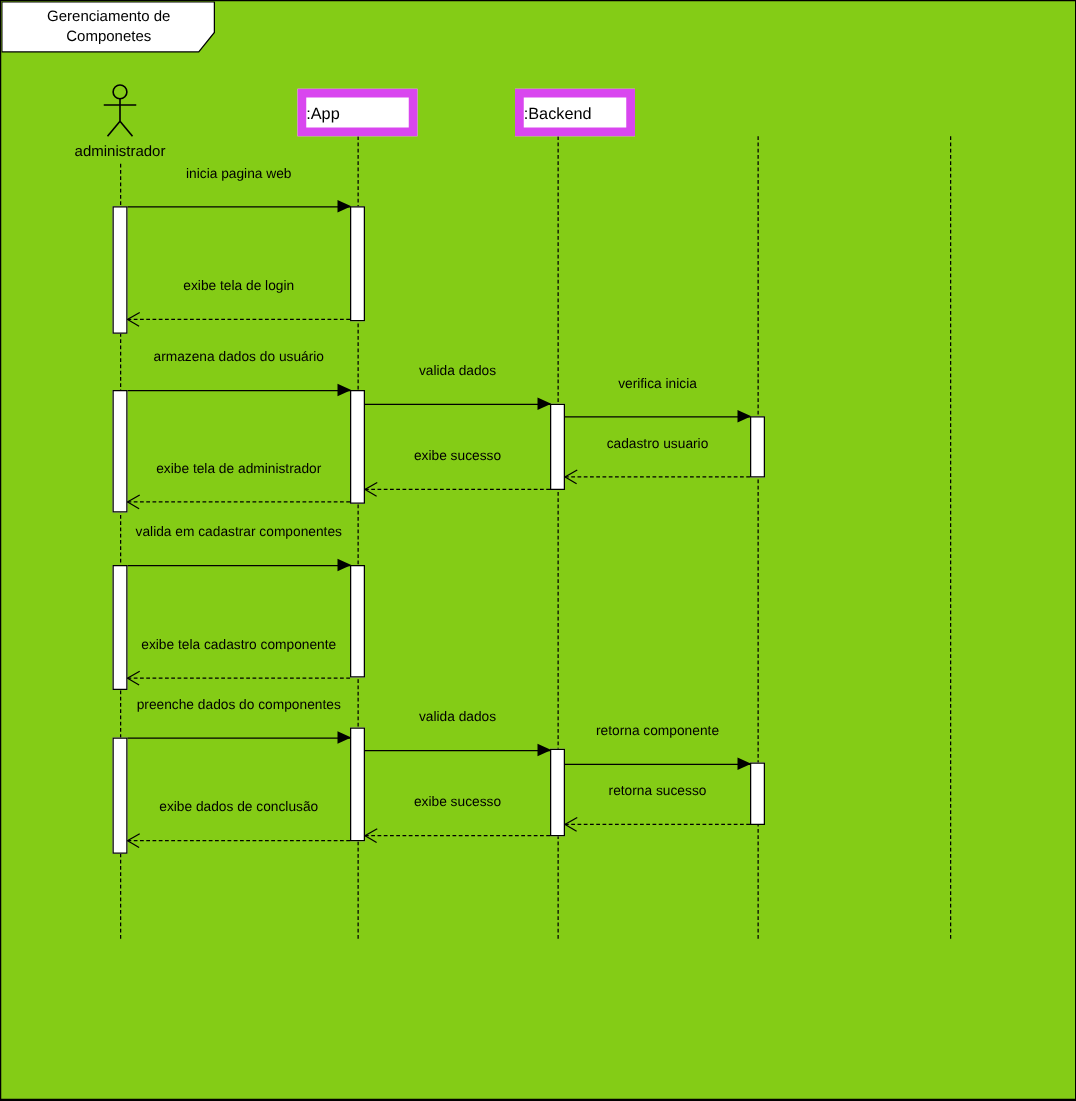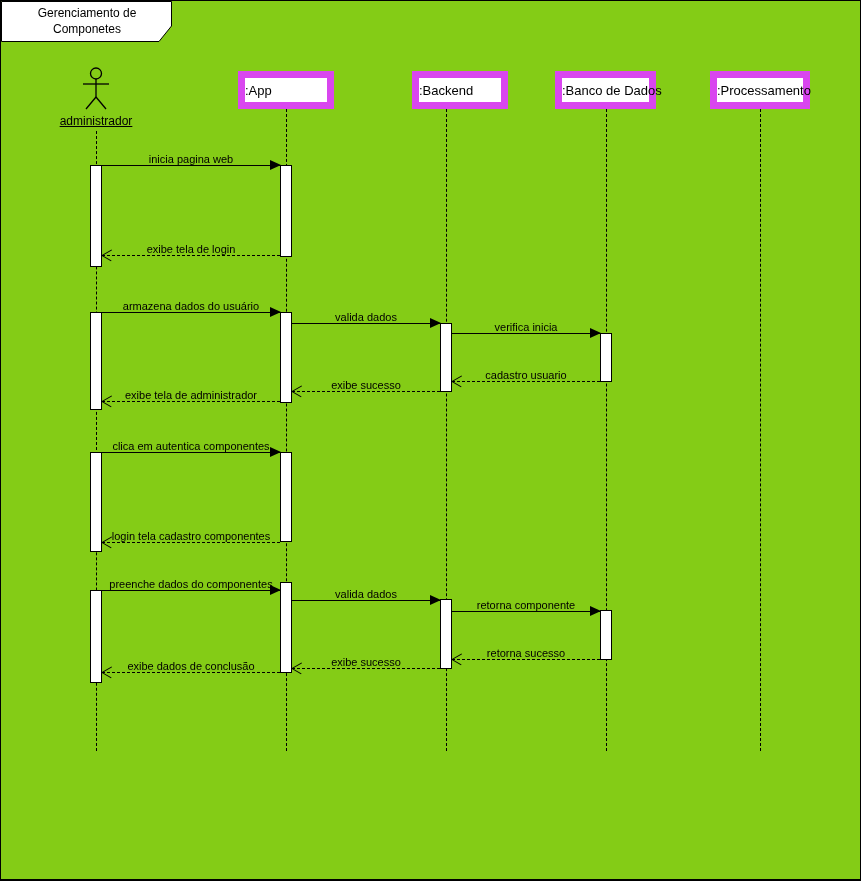--- a/index.html
+++ b/index.html
@@ -28,21 +28,21 @@
     position: absolute; top: 70px; height: 38px;
     border: 7px solid #d946ef; background: #fff; z-index: 2;
     display: flex; align-items: center; justify-content: flex-start;
     font-size: 13px; white-space: nowrap;
   }
 
   
   .actor-svg { position: absolute; z-index: 2; }
   .actor-label {
     position: absolute; left: 35px; top: 113px; width: 120px;
-    text-align: center; font-size: 12px; z-index: 2; text-decoration: underline;
+    text-align: center; font-size: 12px; z-index: 2;
   }
 
   
   .lifeline {
     position: absolute; width: 0;
     border-left: 1px dashed #000; z-index: 1;
   }
 
   
   .activation {
@@ -51,21 +51,21 @@
   }
 
   
   .msg { position: absolute; z-index: 3; height: 0; }
   .msg .line {
     position: absolute; left: 0; right: 0; top: 0; height: 0;
     border-top: 1px solid #000;
   }
   .msg.return .line { border-top-style: dashed; }
   .msg .lbl {
-    position: absolute; left: 0; right: 0; bottom: 0;
+    position: absolute; left: 0; right: 0; bottom: 20px;
     text-align: center; font-size: 11px; white-space: nowrap;
   }
   .head-right {
     position: absolute; right: -1px; top: -5px; width: 0; height: 0;
     border-top: 5px solid transparent; border-bottom: 5px solid transparent;
     border-left: 11px solid #000;
   }
   .head-left { position: absolute; left: 0; top: 0; width: 11px; height: 0; }
   .head-left::before, .head-left::after {
     content: ""; position: absolute; left: 0; top: 0;
@@ -92,26 +92,20 @@
     <line x1="14" y1="30" x2="24" y2="42" stroke="#000" stroke-width="1.3"></line>
   </svg>
   <div class="actor-label">administrador</div>
 
   <div class="participant" style="left:237px; width:96px;">
     <span>:App</span>
   </div>
   <div class="participant" style="left:411px; width:96px;">
     <span>:Backend</span>
   </div>
-  <div class="participant" style="left:554px; width:101px;">
-    <span>:Banco de Dados</span>
-  </div>
-  <div class="participant" style="left:709px; width:100px;">
-    <span>:Processamento</span>
-  </div>
 
   <div class="lifeline" style="left:95px;  top:130px; height:620px;"></div>
   <div class="lifeline" style="left:285px; top:108px; height:642px;"></div>
   <div class="lifeline" style="left:445px; top:108px; height:642px;"></div>
   <div class="lifeline" style="left:605px; top:108px; height:642px;"></div>
   <div class="lifeline" style="left:759px; top:108px; height:642px;"></div>
 
   <div class="activation" style="left:89px; top:164px; height:102px;"></div>
   <div class="activation" style="left:89px; top:311px; height:98px;"></div>
   <div class="activation" style="left:89px; top:451px; height:100px;"></div>
@@ -166,26 +160,26 @@
   </div>
   <div class="msg return" style="left:101px; top:400px; width:178px;">
     <div class="line"></div>
     <div class="head-left"></div>
     <div class="lbl">exibe tela de administrador</div>
   </div>
 
   <div class="msg solid" style="left:101px; top:451px; width:178px;">
     <div class="line"></div>
     <div class="head-right"></div>
-    <div class="lbl">clica em autentica componentes</div>
+    <div class="lbl">valida em cadastrar componentes</div>
   </div>
   <div class="msg return" style="left:101px; top:541px; width:178px;">
     <div class="line"></div>
     <div class="head-left"></div>
-    <div class="lbl">login tela cadastro componentes</div>
+    <div class="lbl">exibe tela cadastro componente</div>
   </div>
 
   <div class="msg solid" style="left:101px; top:589px; width:178px;">
     <div class="line"></div>
     <div class="head-right"></div>
     <div class="lbl">preenche dados do componentes</div>
   </div>
   <div class="msg solid" style="left:291px; top:599px; width:148px;">
     <div class="line"></div>
     <div class="head-right"></div>

